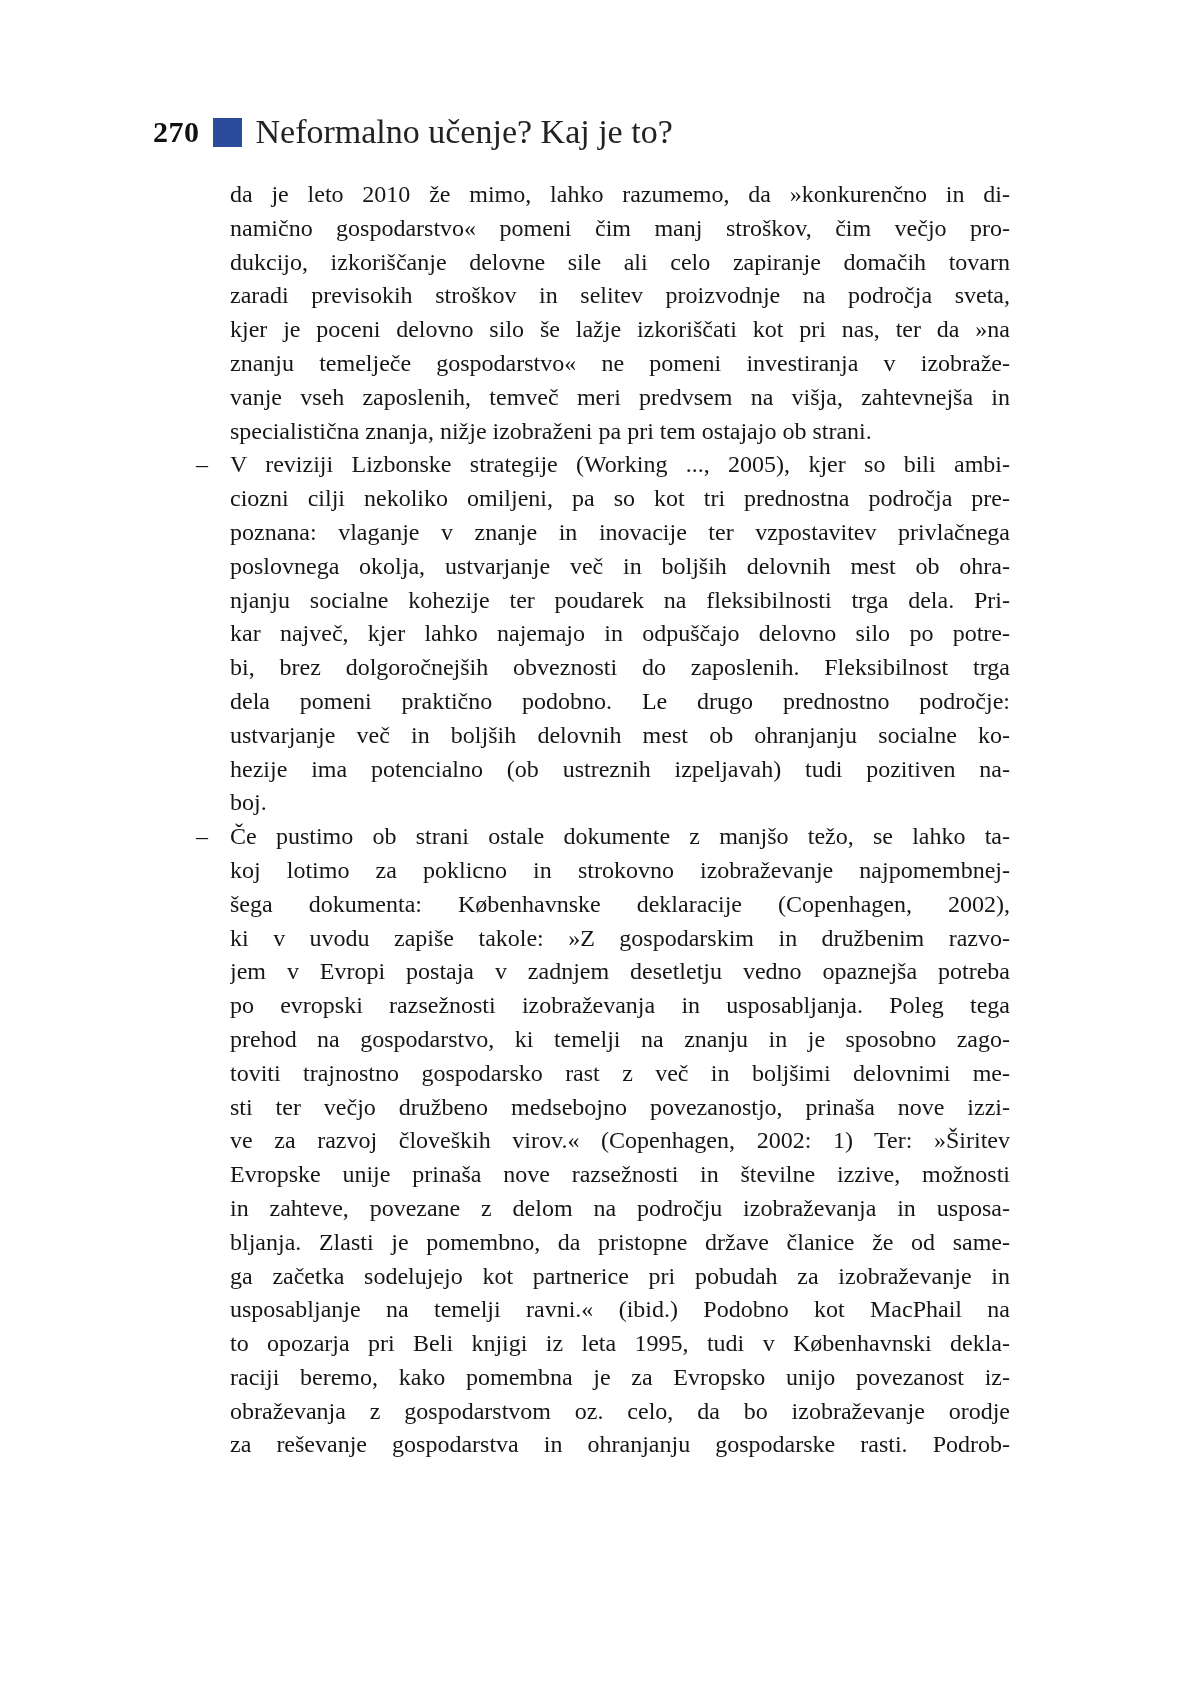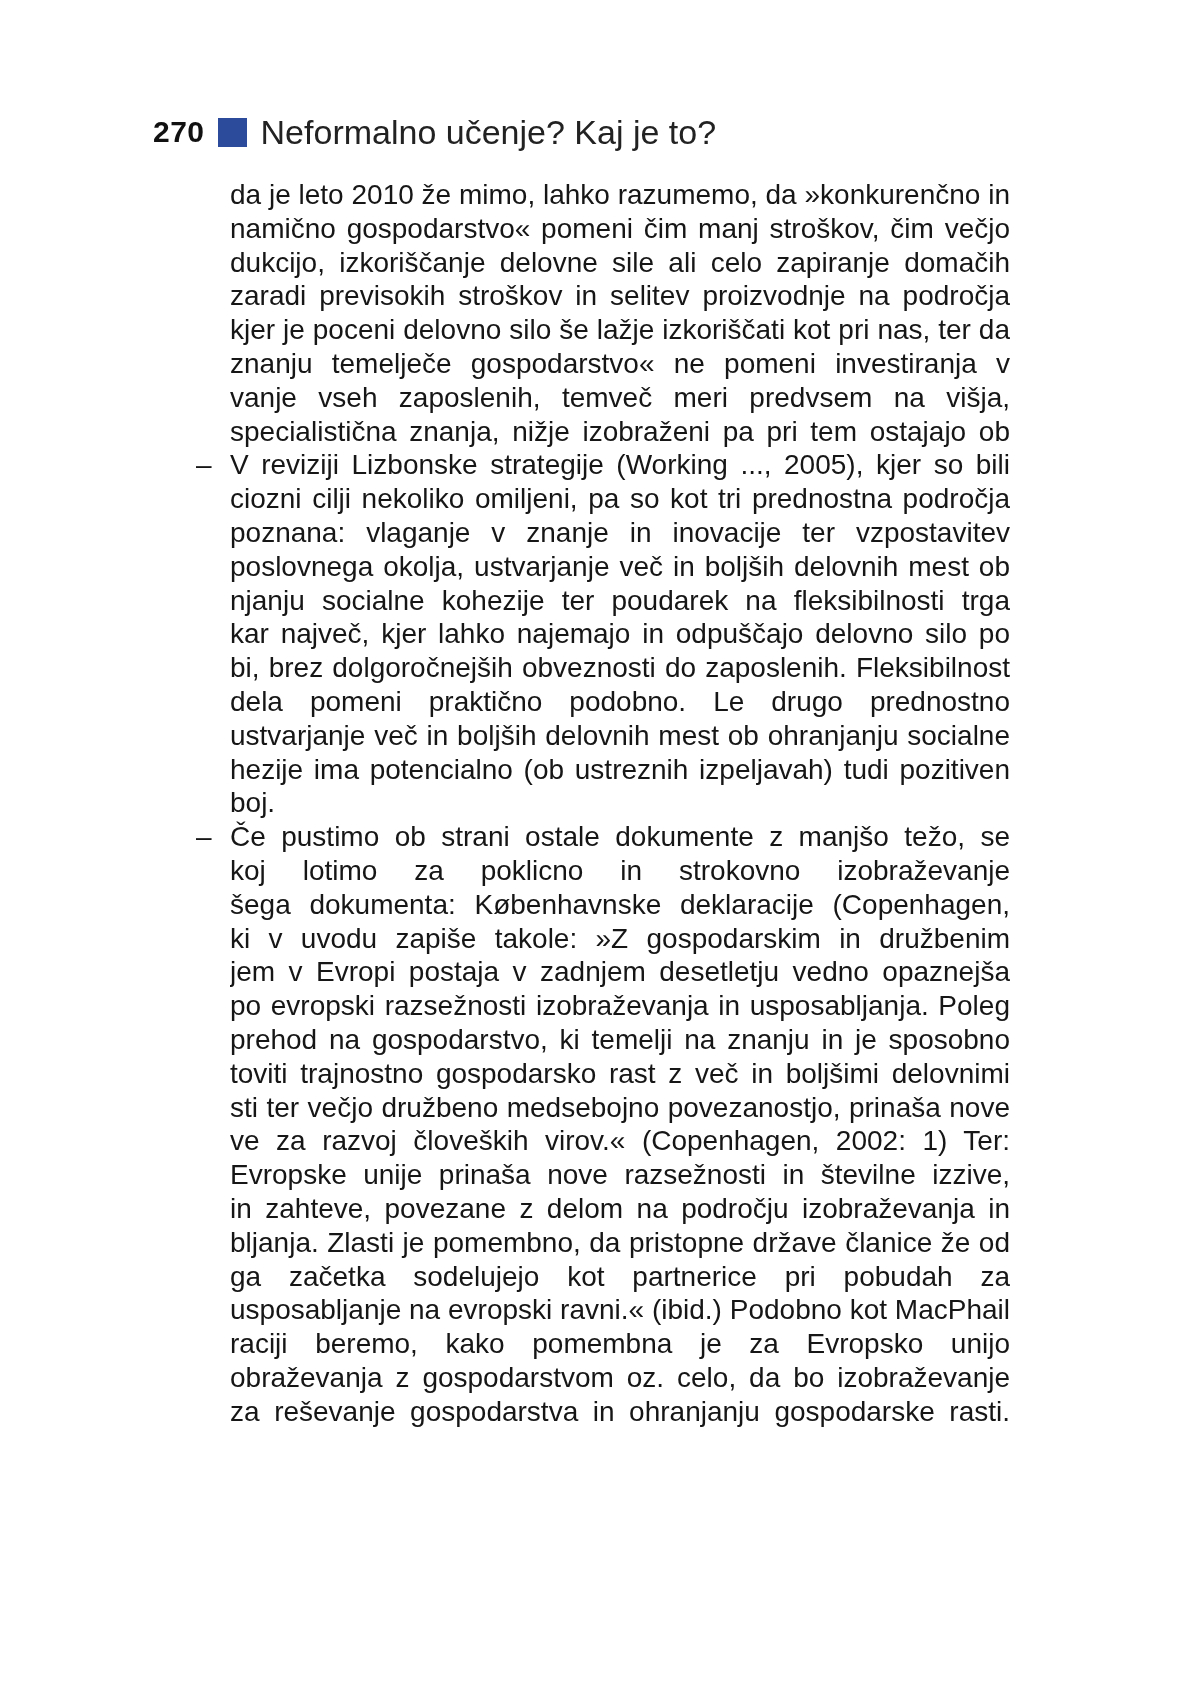--- a/index.html
+++ b/index.html
@@ -6,21 +6,21 @@
     margin: 0;
     padding: 0;
     background: #ffffff;
   }
   #page {
     position: relative;
     width: 1187px;
     height: 1684px;
     background: #ffffff;
     overflow: hidden;
-    font-family: Liberation Sans, sans-serif;
+    font-family: Liberation Serif, serif;
   }
   
   #running-header {
     position: absolute;
     left: 153px;
     top: 114px;
     height: 36px;
     display: flex;
     align-items: center;
   }
@@ -43,21 +43,21 @@
     color: #222222;
     line-height: 1;
     white-space: nowrap;
   }
   
   #text-block {
     position: absolute;
     left: 230px;
     top: 178px;
     width: 780px;
-    font-size: 28px;
+    font-size: 24px;
     line-height: 33.8px;
     color: #161616;
   }
   .para {
     position: relative;
   }
   .dash-marker {
     position: absolute;
     left: -34px;
     top: 0;
@@ -119,20 +119,21 @@
         <div class="line">jem v Evropi postaja v zadnjem desetletju vedno opaznejša potreba</div>
         <div class="line">po evropski razsežnosti izobraževanja in usposabljanja. Poleg tega</div>
         <div class="line">prehod na gospodarstvo, ki temelji na znanju in je sposobno zago-</div>
         <div class="line">toviti trajnostno gospodarsko rast z več in boljšimi delovnimi me-</div>
         <div class="line">sti ter večjo družbeno medsebojno povezanostjo, prinaša nove izzi-</div>
         <div class="line">ve za razvoj človeških virov.« (Copenhagen, 2002: 1) Ter: »Širitev</div>
         <div class="line">Evropske unije prinaša nove razsežnosti in številne izzive, možnosti</div>
         <div class="line">in zahteve, povezane z delom na področju izobraževanja in usposa-</div>
         <div class="line">bljanja. Zlasti je pomembno, da pristopne države članice že od same-</div>
         <div class="line">ga začetka sodelujejo kot partnerice pri pobudah za izobraževanje in</div>
-        <div class="line">usposabljanje na evropski ravni.« (ibid.) Podobno kot MacPhail na</div>
+        <div class="line">usposabljanje na temelji ravni.« (ibid.) Podobno kot MacPhail na</div>
+        <div class="line">to opozarja pri Beli knjigi iz leta 1995, tudi v Københavnski dekla-</div>
         <div class="line">raciji beremo, kako pomembna je za Evropsko unijo povezanost iz-</div>
         <div class="line">obraževanja z gospodarstvom oz. celo, da bo izobraževanje orodje</div>
         <div class="line">za reševanje gospodarstva in ohranjanju gospodarske rasti. Podrob-</div>
       </div>
     </div>
 
 </div>
 
 </body></html>

